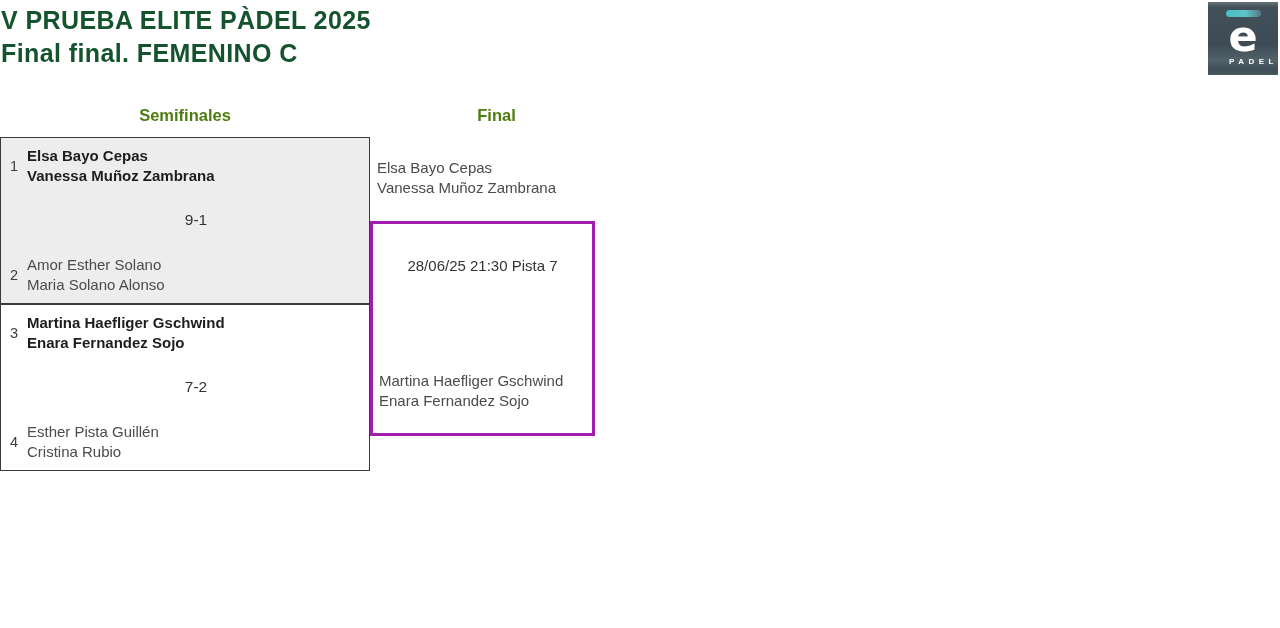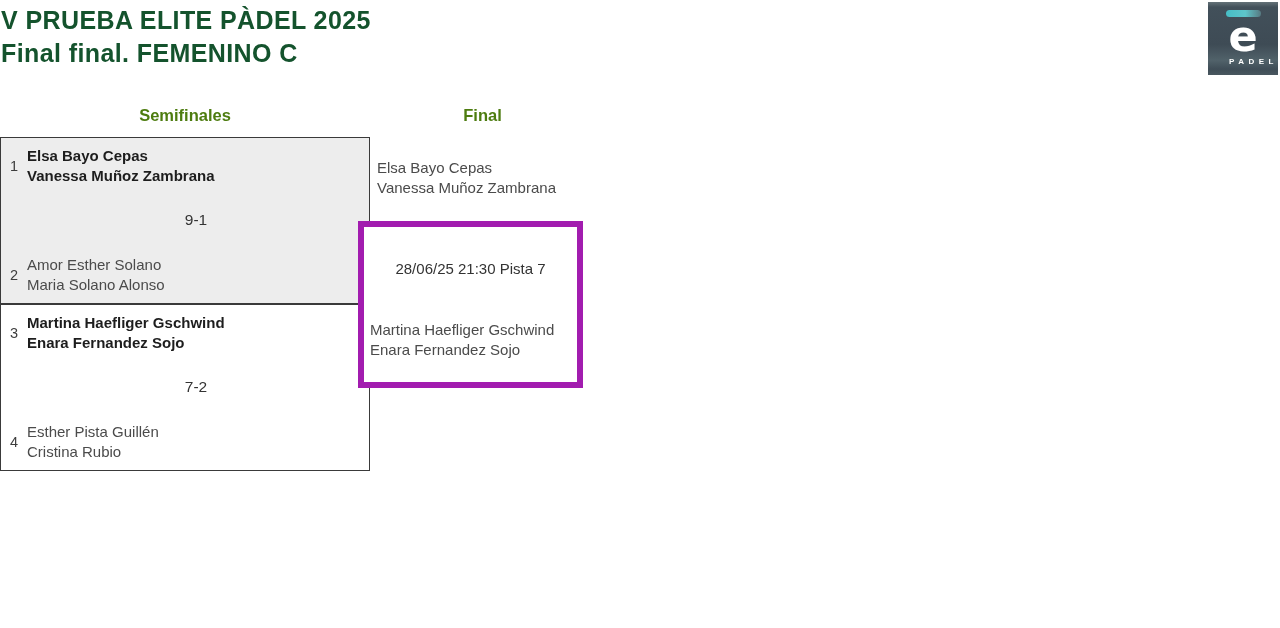--- a/index.html
+++ b/index.html
@@ -68,21 +68,21 @@
   
   .col-header {
     position: absolute;
     top: 106px;
     font-size: 16.5px;
     font-weight: 600;
     color: #4d7c0f;
     text-align: center;
   }
   .col-header.semis { left: 0; width: 370px; }
-  .col-header.final { left: 370px; width: 225px; }
+  .col-header.final { left: 384px; width: 225px; }
 
   
   .match {
     position: absolute;
     left: 0;
     width: 370px;
     height: 167px;
     border: 1.5px solid #3a3a3a;
     box-sizing: border-box;
     display: flex;
@@ -124,25 +124,25 @@
     line-height: 19.5px;
     color: #4b4b4b;
   }
   .final-team.top {
     position: absolute;
     left: 377px;
     top: 158px;
   }
   .final-box {
     position: absolute;
-    left: 358px;
+    left: 370px;
     top: 221px;
     width: 225px;
-    height: 167px;
-    border: 6px solid #a21caf;
+    height: 215px;
+    border: 3px solid #a21caf;
     box-sizing: border-box;
     background: #ffffff;
   }
   .schedule {
     position: absolute;
     top: 33px;
     left: 0;
     width: 100%;
     text-align: center;
     font-size: 15px;

